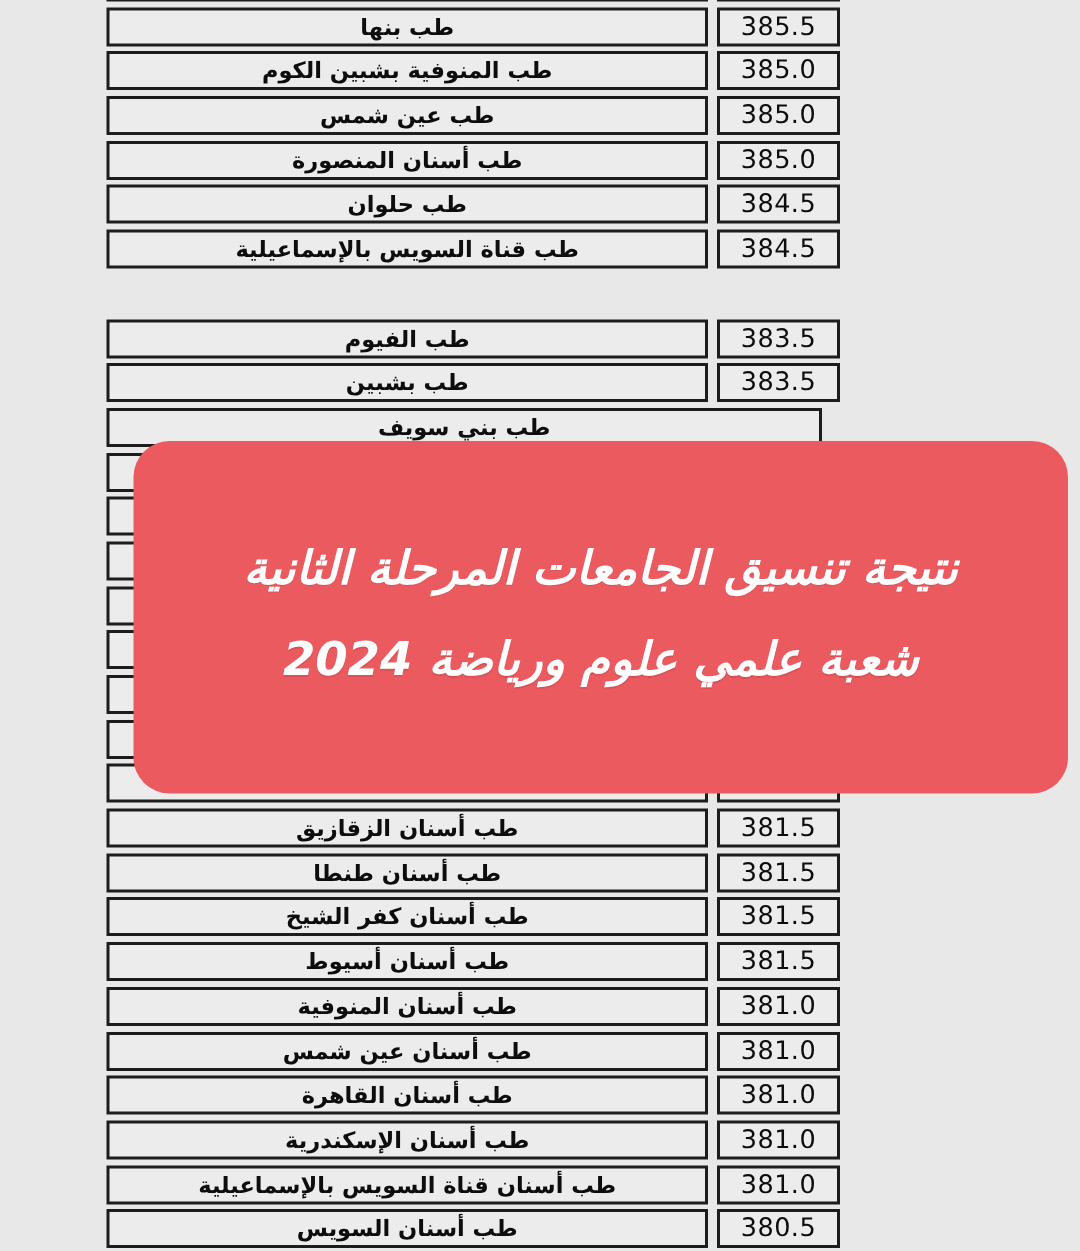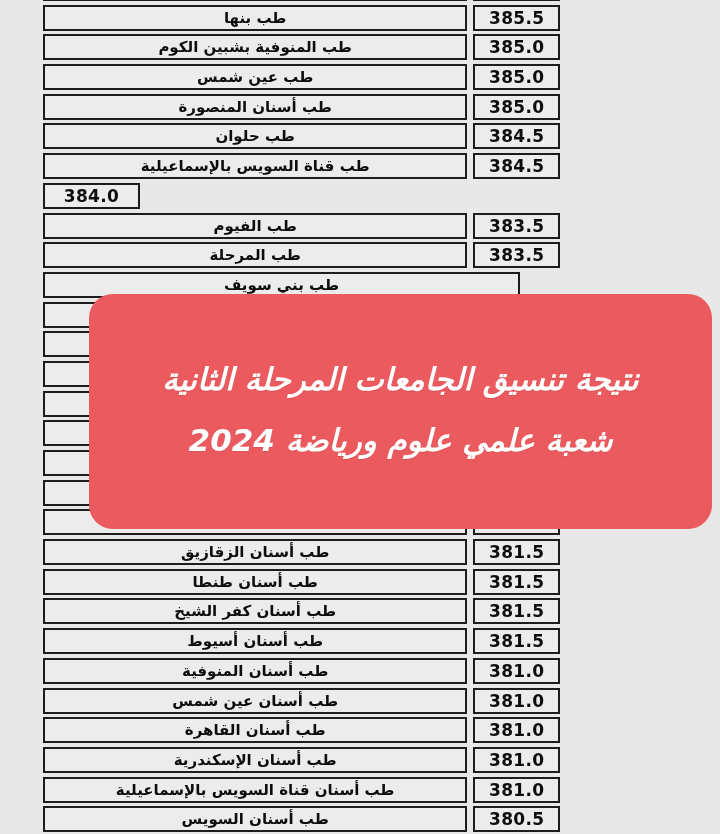--- a/index.html
+++ b/index.html
@@ -35,25 +35,26 @@
     justify-content:center;
     color:#0d0d0d;
     overflow:hidden;
   }
   .cell.name {
     width:477px;
     font-size:15px;
     font-weight:bold;
     direction:rtl;
     white-space:nowrap;
+    margin-left:28px;
   }
   .cell.score {
     width:97px;
     font-size:17px;
-    font-weight:bold;
+    font-weight:normal;
     letter-spacing:0.3px;
   }
   .banner {
     position:absolute;
     left:89px; top:294px;
     width:623px; height:235px;
     border-radius:24px;
     display:flex;
     flex-direction:column;
     justify-content:center;
@@ -101,28 +102,27 @@
       </div>
       <div class="row">
         <div class="cell name">طب حلوان</div>
         <div class="cell score">384.5</div>
       </div>
       <div class="row">
         <div class="cell name">طب قناة السويس بالإسماعيلية</div>
         <div class="cell score">384.5</div>
       </div>
       <div class="row">
-        <div class="cell score">384.0</div>
       </div>
       <div class="row">
         <div class="cell name">طب الفيوم</div>
         <div class="cell score">383.5</div>
       </div>
       <div class="row">
-        <div class="cell name">طب المرحلة</div>
+        <div class="cell name">طب بشبين</div>
         <div class="cell score">383.5</div>
       </div>
       <div class="row">
         <div class="cell name">طب بني سويف</div>
       </div>
       <div class="row">
         <div class="cell name"></div>
         <div class="cell score"></div>
       </div>
       <div class="row">

